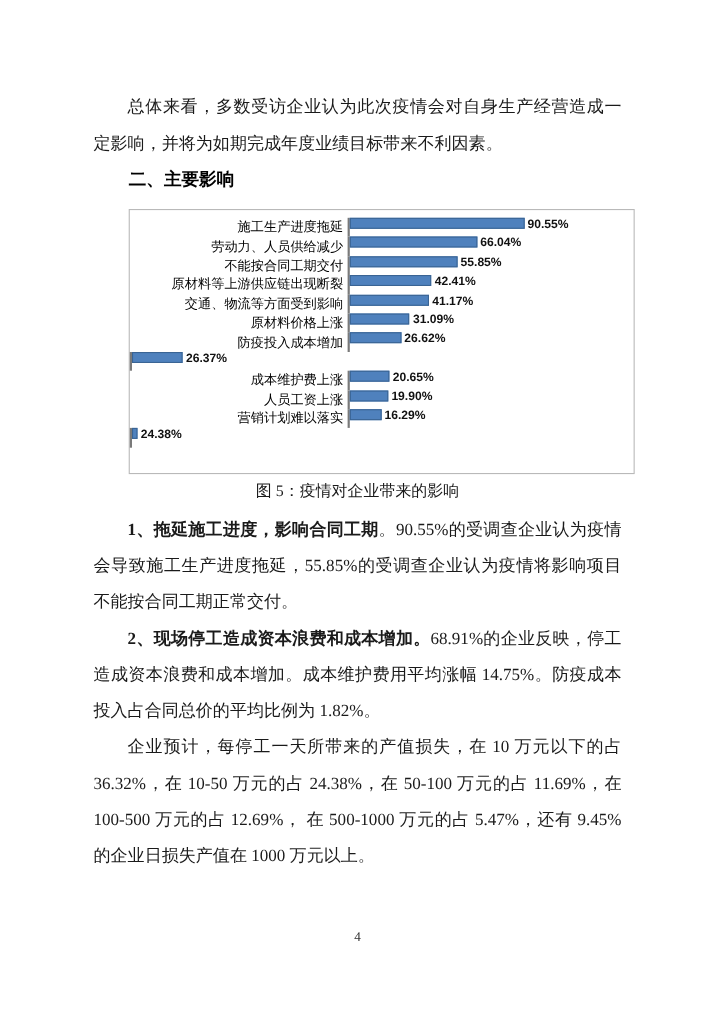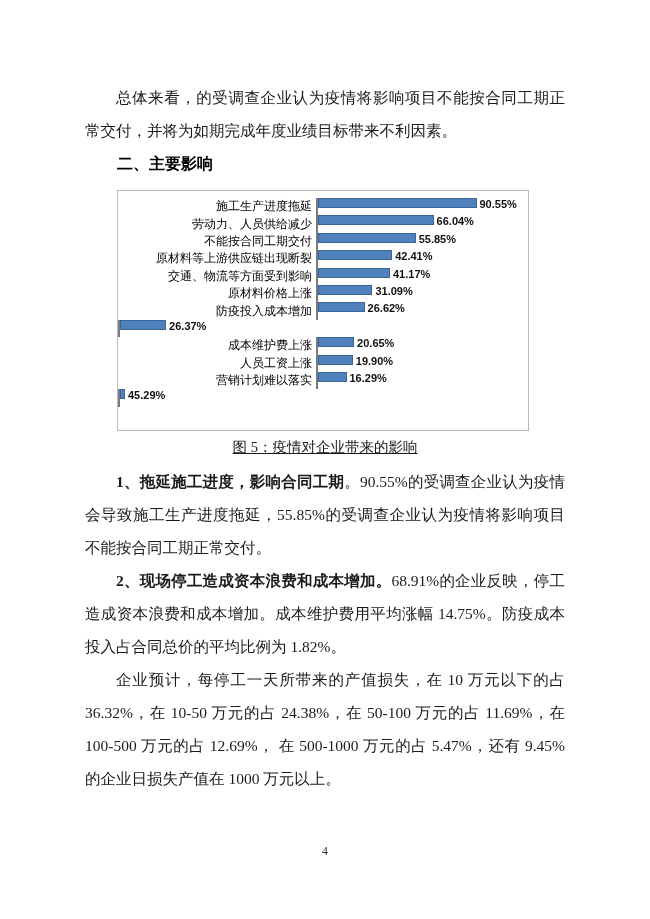--- a/index.html
+++ b/index.html
@@ -24,21 +24,21 @@
   .heading {
     font-family:Liberation Sans, sans-serif;
     font-size:16px;
     font-weight:bold;
     line-height:33px;
     margin:0;
     text-indent:2em;
     color:#000;
   }
   .chart-box {
-    width:412px;
+    width:460px;
     height:241px;
     margin:10px 0 0 32px;
     border:1px solid #b9b9b9;
     box-sizing:border-box;
     padding:7px 0 6px 0;
     background:#ffffff;
   }
   .bar-row {
     display:flex;
     align-items:center;
@@ -76,39 +76,38 @@
     font-size:11px;
     font-weight:bold;
     color:#111;
     white-space:nowrap;
   }
   .figure-caption {
     text-align:center;
     font-size:14.5px;
     line-height:30px;
     margin:1px 0 3px 0;
-    text-decoration:underline;
   }
   .p2 { margin-top:9px; }
   .p3 { margin-top:7px; }
   .page-number {
     position:absolute;
     left:0; right:0;
     top:844px;
     text-align:center;
     font-size:12px;
     color:#333;
   }
 </style>
 </head>
 <body>
 
 <div class="page">
 
-  <p class="body">总体来看，的受调查企业认为疫情将影响项目不能按合同工期正常交付，并将为如期完成年度业绩目标带来不利因素。</p>
+  <p class="body">总体来看，多数受访企业认为此次疫情会对自身生产经营造成一定影响，并将为如期完成年度业绩目标带来不利因素。</p>
 
   <h2 class="heading">二、主要影响</h2>
 
   <div class="chart-box">
     <div>
     <div class="bar-row">
       <div class="bar-label">施工生产进度拖延</div>
       <div class="plot">
         <div class="bar" style="width: 158.5px; background: rgb(79, 129, 189); border-color: rgb(58, 100, 148);"></div>
         <div class="bar-value">90.55%</div>
@@ -191,21 +190,21 @@
       <div class="bar-label">营销计划难以落实</div>
       <div class="plot">
         <div class="bar" style="width: 28.5px; background: rgb(79, 129, 189); border-color: rgb(58, 100, 148);"></div>
         <div class="bar-value">16.29%</div>
       </div>
     </div>
 
     <div class="bar-row">
       <div class="plot">
         <div class="bar" style="width: 5px; background: rgb(79, 129, 189); border-color: rgb(58, 100, 148);"></div>
-        <div class="bar-value">45.29%</div>
+        <div class="bar-value">24.38%</div>
       </div>
     </div>
   </div>
   </div>
 
   <div class="figure-caption">图 5：疫情对企业带来的影响</div>
 
   <p class="body p1"><b>1、拖延施工进度，影响合同工期</b><span>。90.55%的受调查企业认为疫情会导致施工生产进度拖延，55.85%的受调查企业认为疫情将影响项目不能按合同工期正常交付。</span></p>
 
   <p class="body p2"><b>2、现场停工造成资本浪费和成本增加。</b><span>68.91%的企业反映，停工造成资本浪费和成本增加。成本维护费用平均涨幅 14.75%。防疫成本投入占合同总价的平均比例为 1.82%。</span></p>

